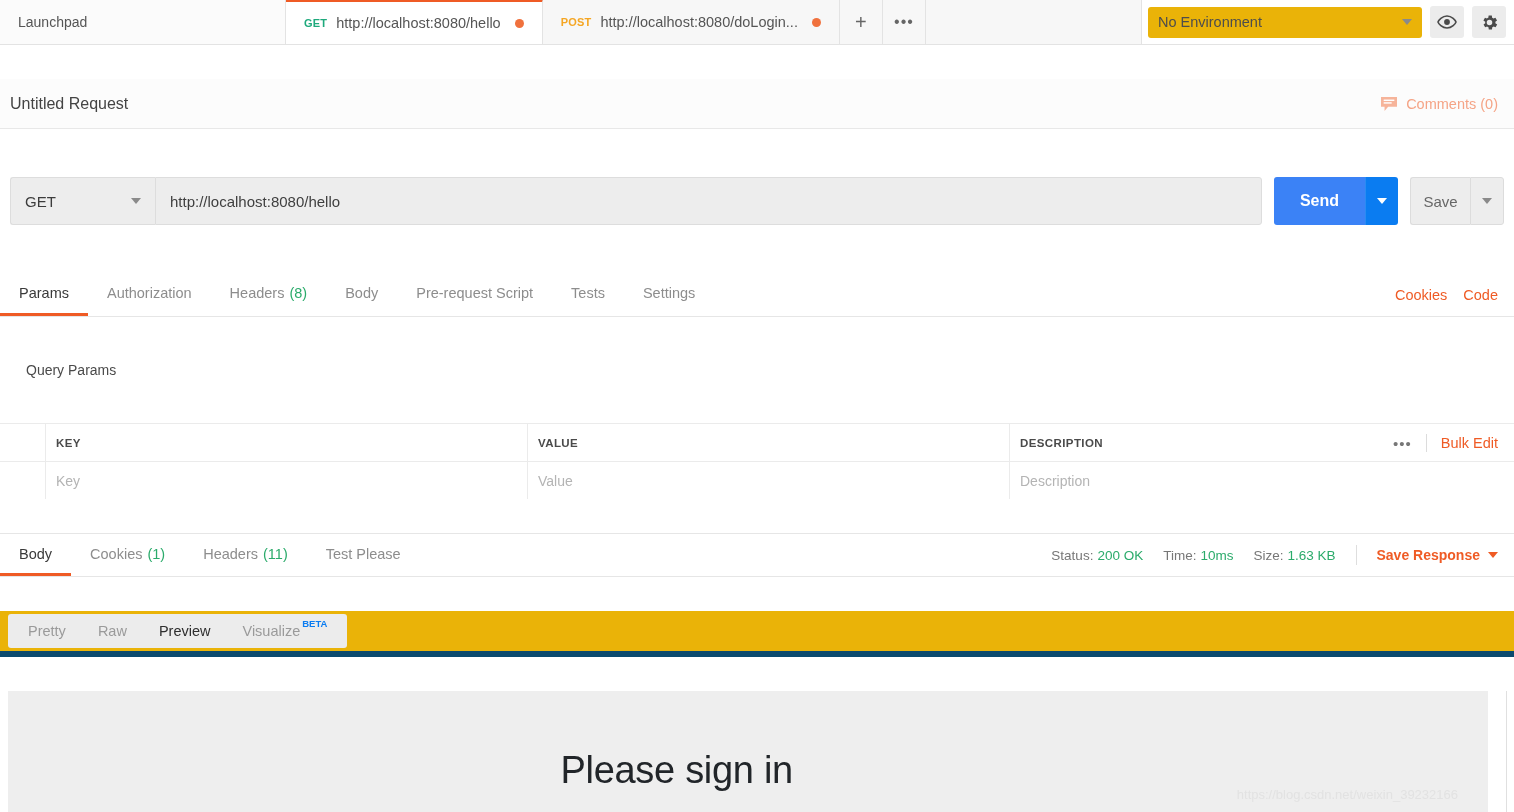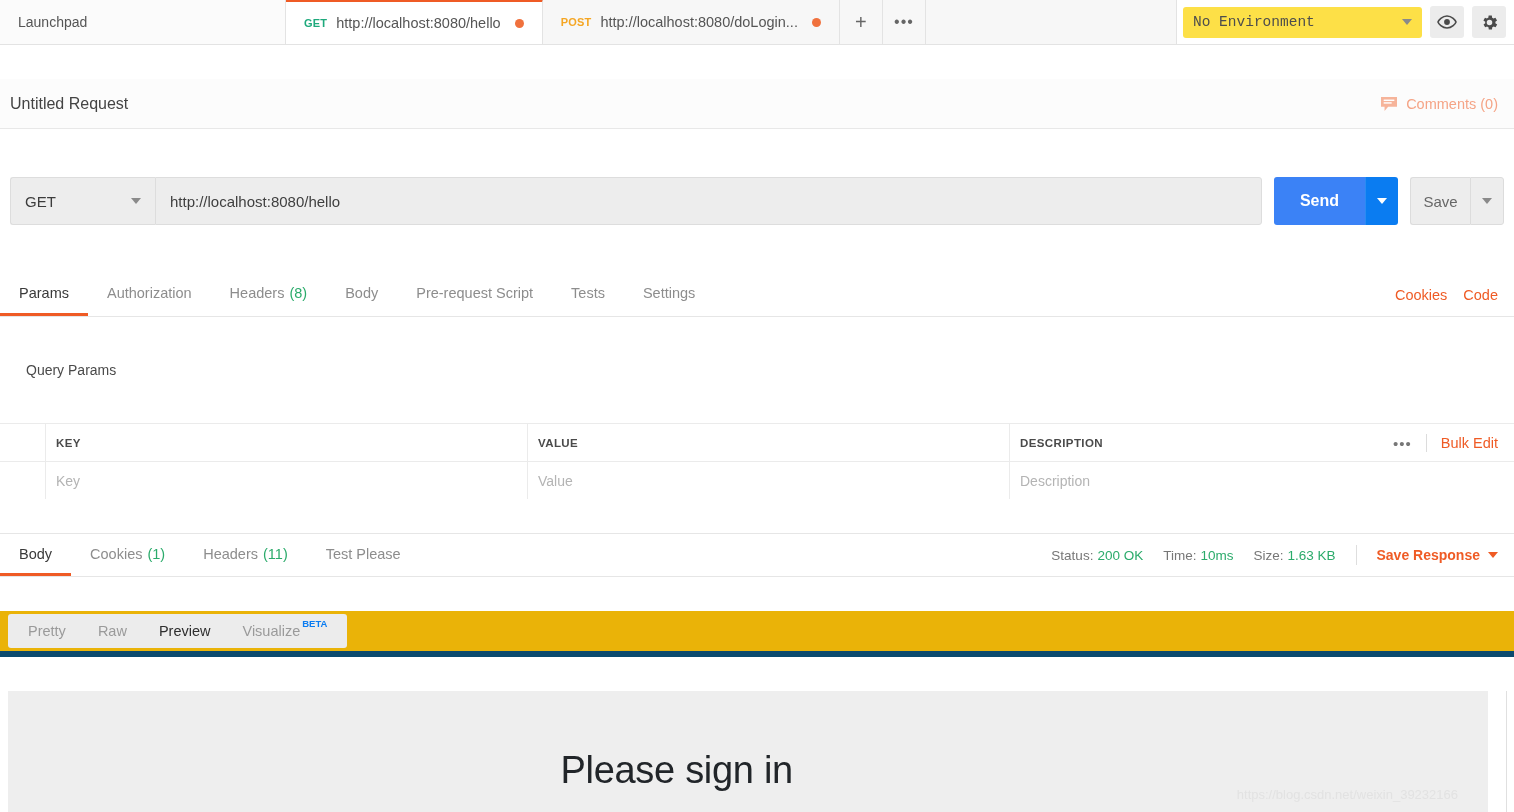--- a/index.html
+++ b/index.html
@@ -72,30 +72,29 @@
   .tab-btn.dots { font-size: 16px; letter-spacing: 1px; }
   .tabbar-filler { flex: 1; background: #f7f7f7; border-right: 1px solid #e3e3e3; }
 
   .env-zone {
     display: flex; align-items: center;
     padding: 0 8px 0 6px;
     background: #ffffff;
     gap: 8px;
   }
   .env-select {
-    width: 239px;
+    width: 274px;
     height: 31px;
-    background: #fde047;
+    background: #eab308;
     border-radius: 3px;
     display: flex; align-items: center;
     padding: 0 10px;
     font-size: 14.5px;
     color: #4d4d4d;
     cursor: pointer;
-    font-family: Liberation Mono, monospace;
   }
   .env-select .label { flex: 1; }
   .caret { width: 0; height: 0; border-left: 5px solid transparent; border-right: 5px solid transparent; border-top: 6px solid #8a8a8a; }
   .icon-btn {
     width: 34px; height: 32px;
     background: #ececec;
     border-radius: 3px;
     display: flex; align-items: center; justify-content: center;
     cursor: pointer;
   }

